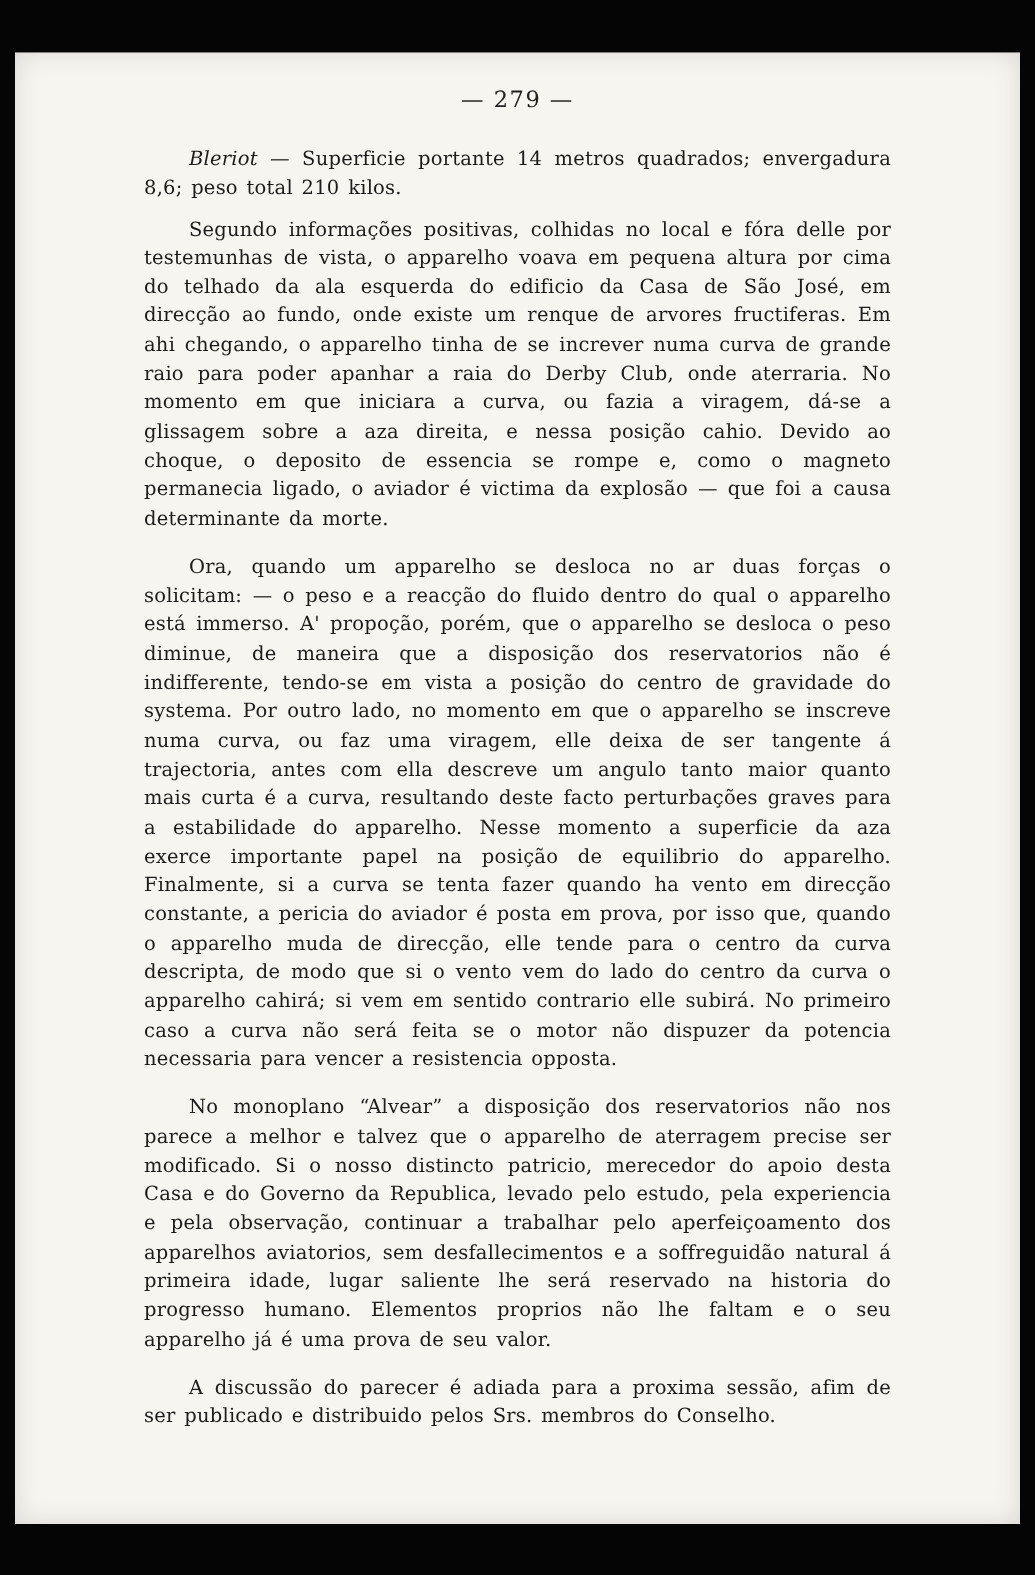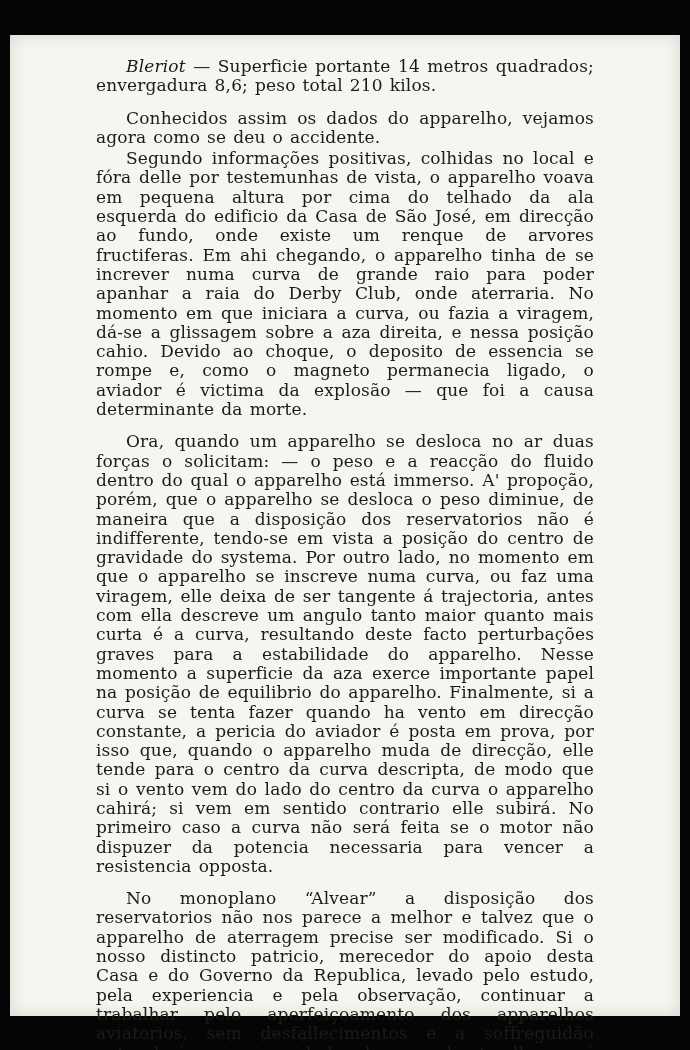--- a/index.html
+++ b/index.html
@@ -36,21 +36,21 @@
     color: #1c1b19;
   }
   .page-number {
     text-align: center;
     font-size: 15px;
     letter-spacing: 1px;
     margin: 0 0 22px 0;
     color: #22211f;
   }
   .para {
-    font-size: 17px;
+    font-size: 13px;
     line-height: 19.3px;
     text-align: justify;
     text-indent: 30px;
     margin: 0 0 8px 0;
     letter-spacing: 0.15px;
     word-spacing: 1.5px;
     hyphens: auto;
     -webkit-hyphens: auto;
   }
   .para.gap-before {
@@ -63,24 +63,24 @@
     font-style: italic;
   }
 </style>
 </head>
 <body>
 
 <div class="scan-frame">
   <div class="page">
     <div class="text-block">
 
+      <div class="page-number">— 279 —</div>
 
       <p class="para"><span class="lead-italic">Bleriot</span><span> — Superficie portante 14 metros quadrados; envergadura 8,6; peso total 210 kilos.</span></p>
 
-      <p class="para gap-before tight">Conhecidos assim os dados do apparelho, vejamos agora como se deu o accidente.</p>
 
       <p class="para">Segundo informações positivas, colhidas no local e fóra delle por testemunhas de vista, o apparelho voava em pequena altura por cima do telhado da ala esquerda do edificio da Casa de São José, em direcção ao fundo, onde existe um renque de arvores fructiferas. Em ahi chegando, o apparelho tinha de se increver numa curva de grande raio para poder apanhar a raia do Derby Club, onde aterraria. No momento em que iniciara a curva, ou fazia a viragem, dá-se a glissagem sobre a aza direita, e nessa posição cahio. Devido ao choque, o deposito de essencia se rompe e, como o magneto permanecia ligado, o aviador é victima da explosão — que foi a causa determinante da morte.</p>
 
       <p class="para gap-before">Ora, quando um apparelho se desloca no ar duas forças o solicitam: — o peso e a reacção do fluido dentro do qual o apparelho está immerso. A' propoção, porém, que o apparelho se desloca o peso diminue, de maneira que a disposição dos reservatorios não é indifferente, tendo-se em vista a posição do centro de gravidade do systema. Por outro lado, no momento em que o apparelho se inscreve numa curva, ou faz uma viragem, elle deixa de ser tangente á trajectoria, antes com ella descreve um angulo tanto maior quanto mais curta é a curva, resultando deste facto perturbações graves para a estabilidade do apparelho. Nesse momento a superficie da aza exerce importante papel na posição de equilibrio do apparelho. Finalmente, si a curva se tenta fazer quando ha vento em direcção constante, a pericia do aviador é posta em prova, por isso que, quando o apparelho muda de direcção, elle tende para o centro da curva descripta, de modo que si o vento vem do lado do centro da curva o apparelho cahirá; si vem em sentido contrario elle subirá. No primeiro caso a curva não será feita se o motor não dispuzer da potencia necessaria para vencer a resistencia opposta.</p>
 
       <p class="para gap-before">No monoplano “Alvear” a disposição dos reservatorios não nos parece a melhor e talvez que o apparelho de aterragem precise ser modificado. Si o nosso distincto patricio, merecedor do apoio desta Casa e do Governo da Republica, levado pelo estudo, pela experiencia e pela observação, continuar a trabalhar pelo aperfeiçoamento dos apparelhos aviatorios, sem desfallecimentos e a soffreguidão natural á primeira idade, lugar saliente lhe será reservado na historia do progresso humano. Elementos proprios não lhe faltam e o seu apparelho já é uma prova de seu valor.</p>
 
 
       <p class="para gap-before">A discussão do parecer é adiada para a proxima sessão, afim de ser publicado e distribuido pelos Srs. membros do Conselho.</p>
 

